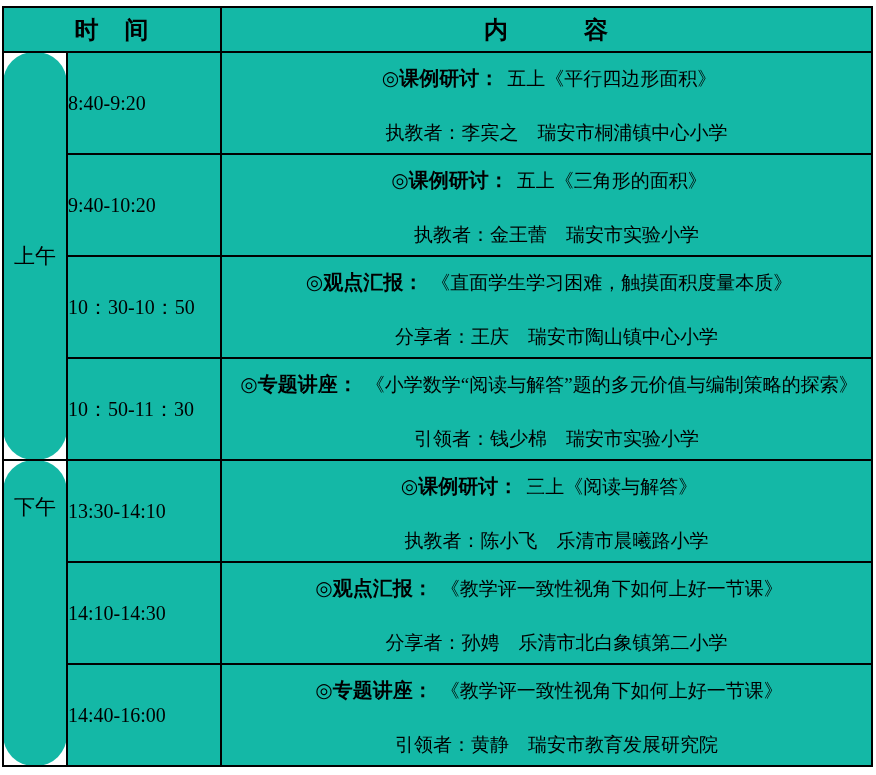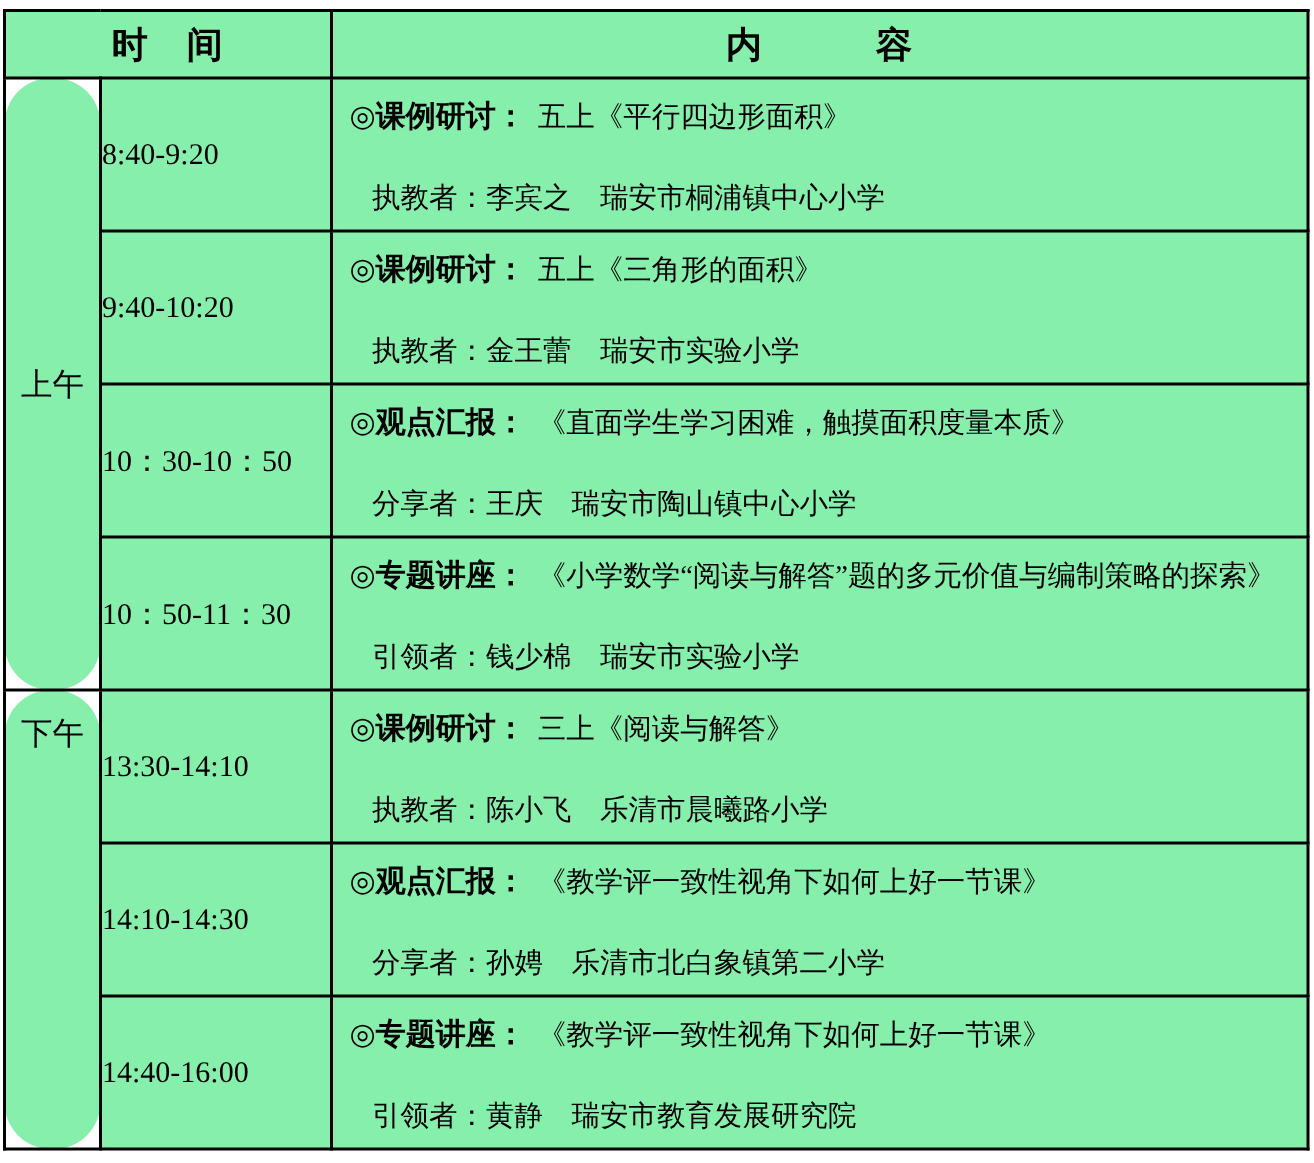--- a/index.html
+++ b/index.html
@@ -20,54 +20,55 @@
     width: 869px;
     margin: 6px 0 0 2px;
     background: #ffffff;
   }
   .schedule col.c-period  { width: 64px; }
   .schedule col.c-time    { width: 154px; }
   .schedule col.c-content { width: 651px; }
   .schedule th, .schedule td {
     border: 2px solid #000000;
     padding: 0;
-    background: #86efac;
+    background: #14b8a6;
   }
   .schedule th {
     height: 43px;
     font-size: 24px;
     font-weight: bold;
     text-align: center;
     vertical-align: middle;
     letter-spacing: 1px;
   }
   tr.content-row { height: 102px; }
   td.period-cell {
     text-align: center;
     vertical-align: middle;
     font-size: 21px;
     border-radius: 31px;
   }
   td.period-cell.align-top {
     vertical-align: top;
-    padding-top: 14px;
+    padding-top: 32px;
   }
   td.time-cell {
     text-align: left;
     vertical-align: middle;
     font-size: 20px;
     white-space: nowrap;
   }
   td.content-cell {
     vertical-align: middle;
     padding: 0 6px 0 11px;
   }
   .content-inner {
     position: relative;
     top: 2px;
+    text-align: center;
   }
   .line {
     font-size: 19px;
     line-height: 26px;
     white-space: nowrap;
   }
   .activity-line .act-label {
     font-weight: bold;
     margin-right: 8px;
     font-size: 20px;

